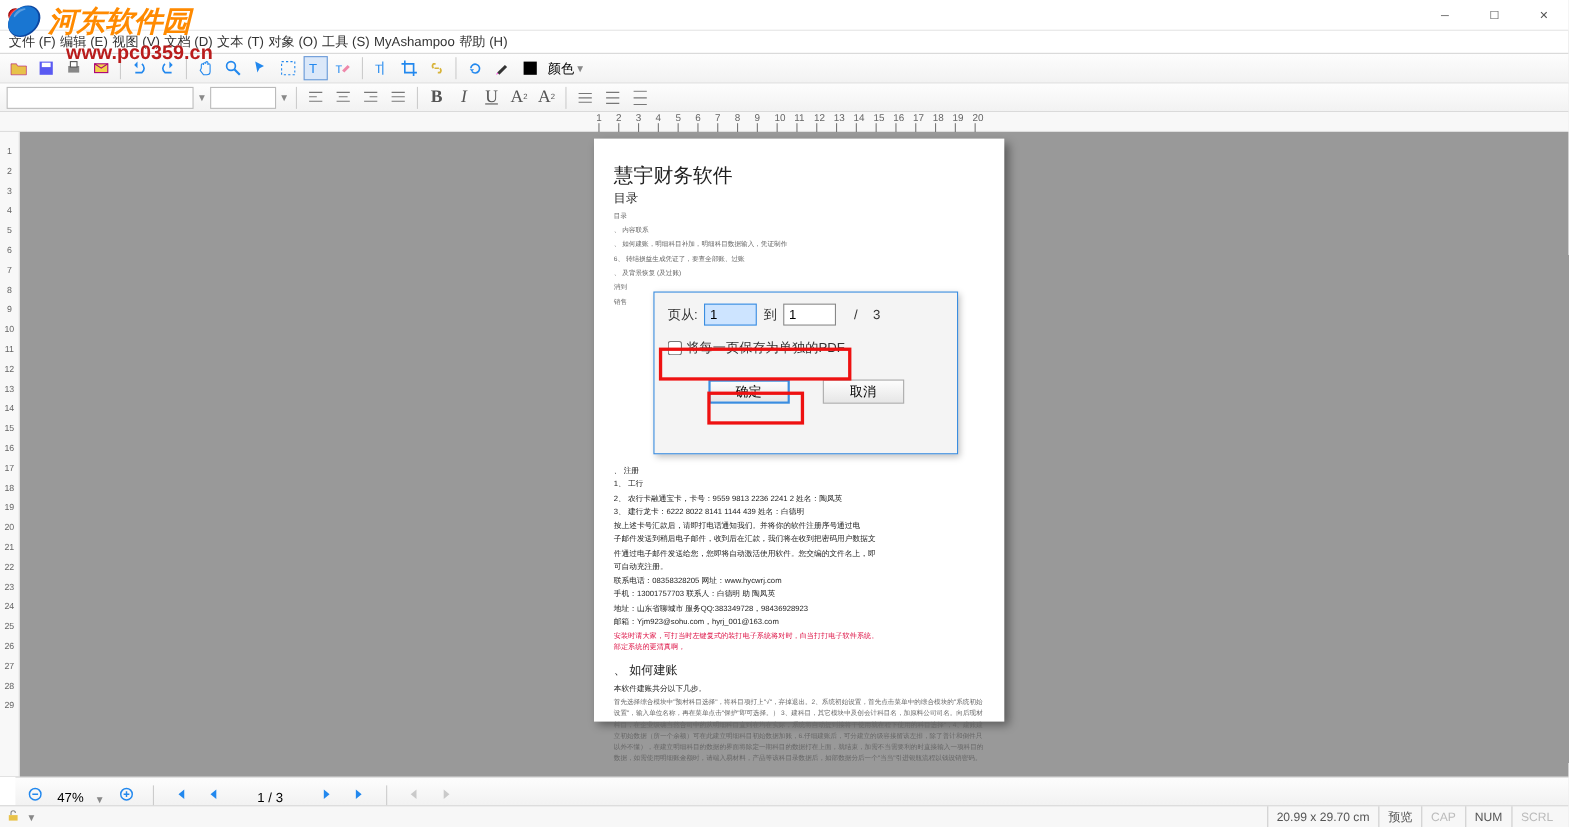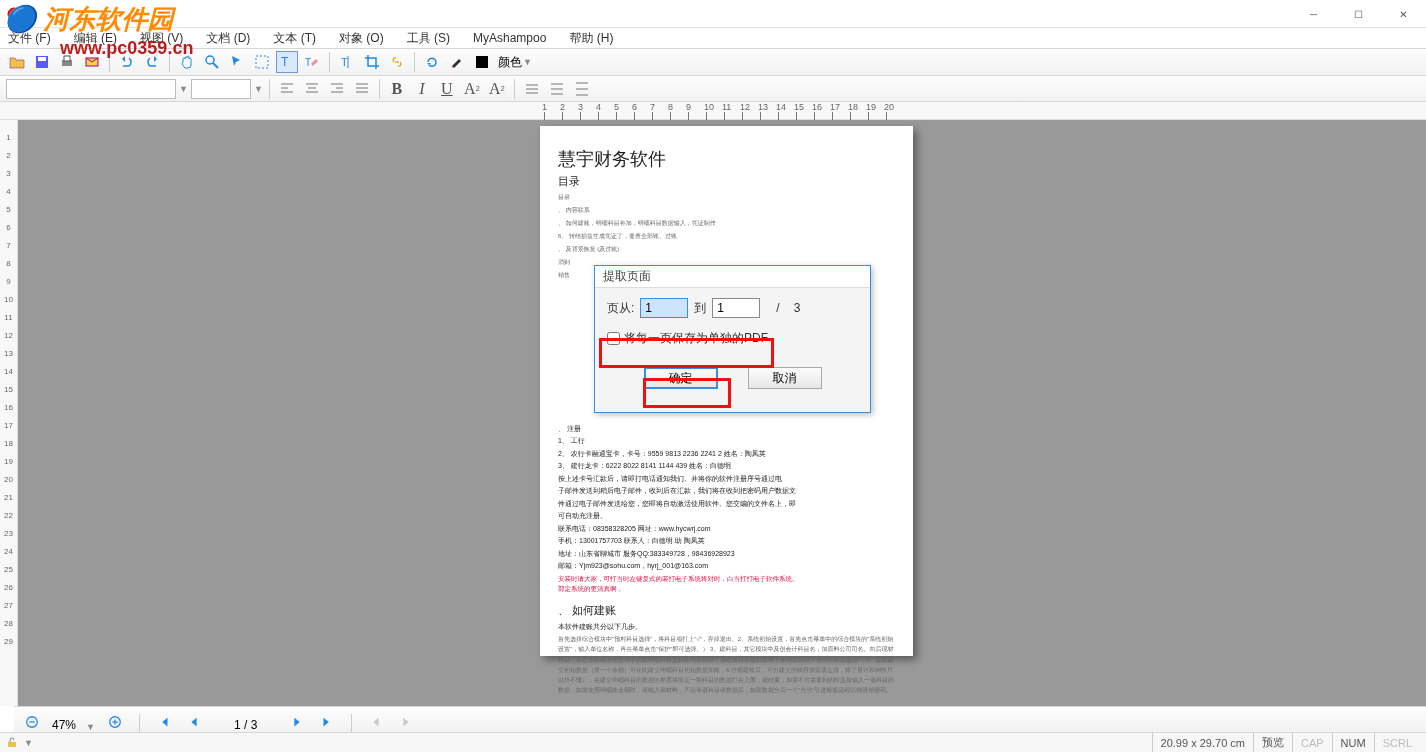--- a/index.html
+++ b/index.html
@@ -4,21 +4,21 @@
 <style>
   * { box-sizing: border-box; margin: 0; padding: 0; font-family: "Microsoft YaHei", Tahoma, sans-serif; }
   html, body { width: 1426px; height: 752px; overflow: hidden; background: #fff; }
 
   .titlebar { height: 28px; background: #fff; display: flex; align-items: center; padding: 0 6px; border-bottom: 1px solid #e5e5e5; position: relative; }
   .titlebar .icon { width: 16px; height: 16px; margin-right: 4px; }
   .titlebar .title { font-size: 12px; color: #999; }
   .winbtns { position: absolute; right: 0; top: 0; display: flex; }
   .winbtn { width: 45px; height: 28px; display:flex; align-items:center; justify-content:center; font-size:10px; color:#555; }
 
-  .menubar { height: 20px; display: flex; align-items: center; padding: 0 8px; gap: 23px; font-size: 12px; color: #333; }
+  .menubar { height: 20px; display: flex; align-items: center; padding: 0 8px; gap: 4px; font-size: 12px; color: #333; }
   .menubar span { cursor: default; }
 
   .toolbar { height: 28px; border-top: 1px solid #d6d6d6; border-bottom: 1px solid #d6d6d6; display: flex; align-items: center; padding: 0 6px; gap: 3px; background: linear-gradient(#fdfdfd,#f2f2f2); }
   .tb-sep { width:1px; height:20px; background:#ccc; margin:0 3px; }
   .tb-btn { width: 22px; height: 22px; display:inline-flex; align-items:center; justify-content:center; border:1px solid transparent; }
   .tb-btn svg { width:16px; height:16px; }
   .tb-btn.active { border:1px solid #6a9ad8; background:#dbe8f9; }
   .color-label { font-size:12px; margin-left:2px; }
 
   .formatbar { height: 26px; border-bottom: 1px solid #d6d6d6; display:flex; align-items:center; padding:0 6px; gap:3px; background: linear-gradient(#fdfdfd,#f2f2f2);}
@@ -389,21 +389,20 @@
       <div class="red">安装时请大家，可打当时左键复式的装打电子系统将对时，白当打打电子软件系统。</div>
       <div class="red">部定系统的更清真啊，</div>
       <div style="height:8px"></div>
       <div class="toc-h">、 如何建账</div>
       <div class="num">本软件建账共分以下几步。</div>
       <div class="small" style="line-height:1.7">首先选择综合模块中"预村科目选择"，将科目项打上"√"，弃掉退出。2、系统初始设置，首先点击菜单中的综合模块的"系统初始设置"，输入单位名称，再在菜单点击"保护"即可选择。） 3、建科目，其它模块中及创会计科目名，加原料公司司名。向后现材料目，在企业级确当然合司中的从明细科目直到在均在实际，系统将自动提到接将干使用就在程下使用的科目选择"，4、建账建立初始数据（所一个余额）可在此建立明细科目初始数据加账，6.仔细建账后，可分建立的级容接留该左排，除了普计和倒件只以外不懂），在建立明细科目的数据的界面将除定一期科目的数据打在上面，就结束，加需不当需要利的时直接输入一项科目的数据，如需使用明细账金额时，请端入易材料，产品等该科目录数据后，如部数据分后一个"当当"引进银瓶流程以钱设销密码。</div>
 
     </div>
 
     <div class="dialog">
-      <div class="dlg-title">提取页面</div>
       <div class="body">
         <div class="row">
           <span>页从:</span>
           <input type="text" style="background: rgb(205, 228, 255); border: 1px solid rgb(58, 141, 224);" value="1">
           <span>到</span>
           <input type="text" value="1" style="">
           <span style="margin-left:10px">/</span>
           <span style="margin-left:8px">3</span>
         </div>
         <div class="cb-row">

